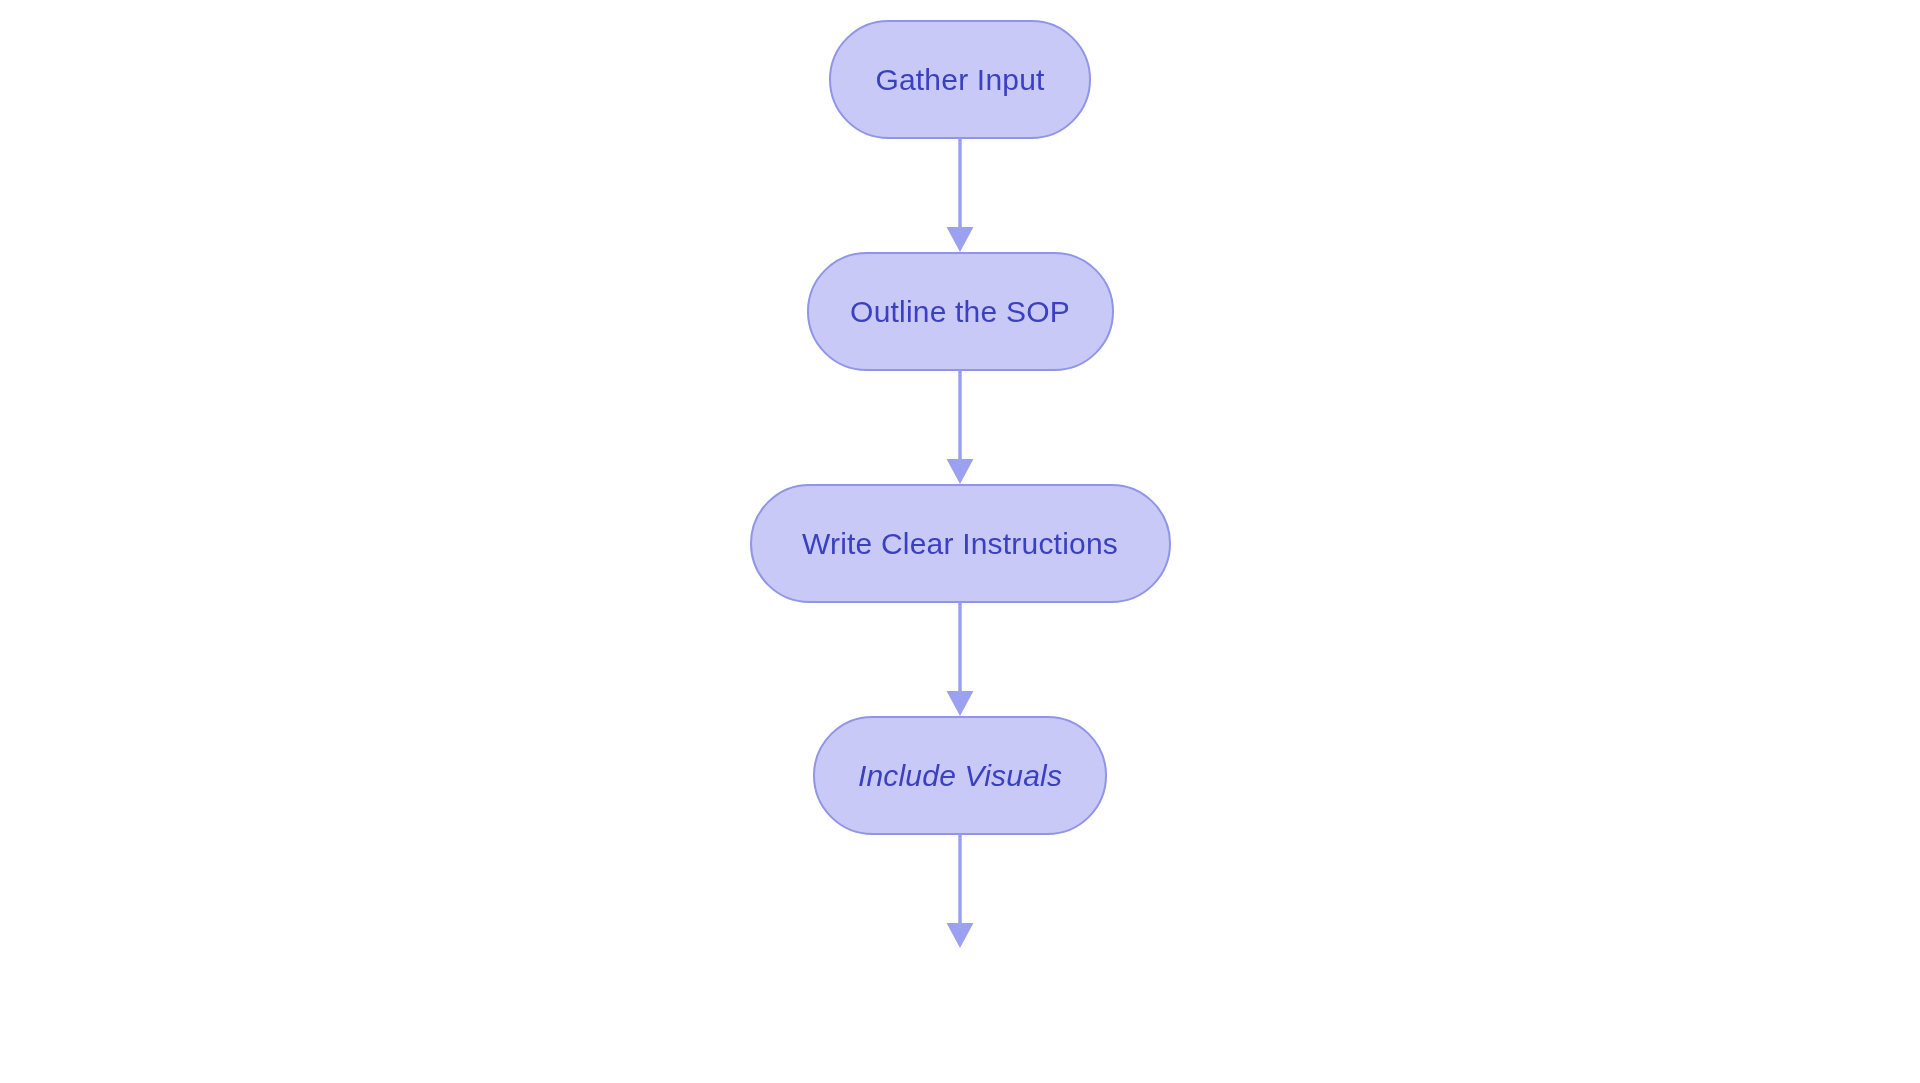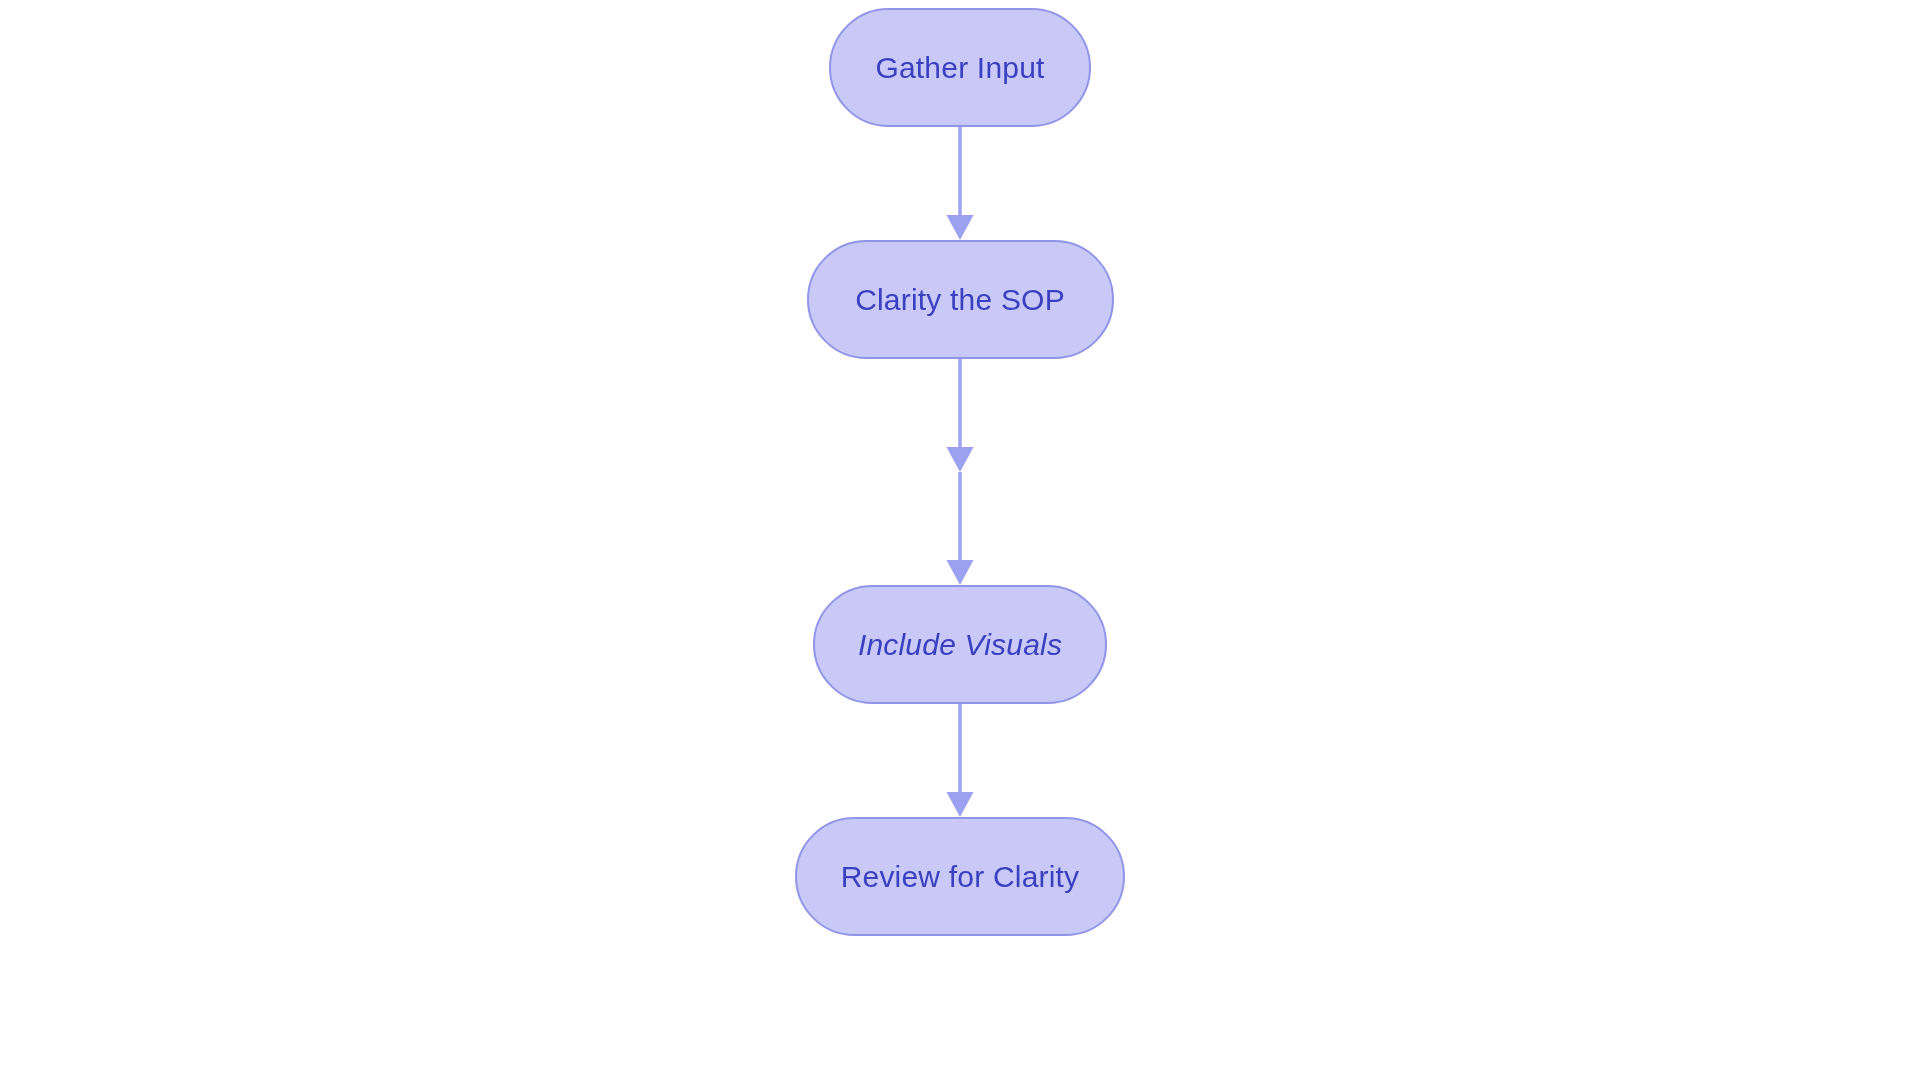--- a/index.html
+++ b/index.html
@@ -18,21 +18,21 @@
     background: var(--background);
     font-family: "Liberation Sans", sans-serif;
     overflow: hidden;
   }
   .canvas {
     width: 1920px;
     height: 1083px;
     display: flex;
     flex-direction: column;
     align-items: center;
-    padding-top: 8px;
+    padding-top: 20px;
   }
   .node {
     height: 119px;
     border-radius: 60px;
     background: var(--node-fill);
     border: 2px solid var(--node-border);
     color: var(--node-text);
     font-size: 30px;
     letter-spacing: 0.2px;
     display: flex;
@@ -72,46 +72,46 @@
   </div>
 
   <div class="connector">
     <svg width="28" height="113" viewBox="0 0 28 113">
       <line class="arrow-line" x1="14" y1="0" x2="14" y2="92"></line>
       <path class="arrow-head" d="M 0.5 88 L 27.5 88 L 14 113 Z"></path>
     </svg>
   </div>
 
   <div class="node node-2">
-    <span>Clarity the SOP</span>
+    <span>Outline the SOP</span>
   </div>
 
   <div class="connector">
     <svg width="28" height="113" viewBox="0 0 28 113">
       <line class="arrow-line" x1="14" y1="0" x2="14" y2="92"></line>
       <path class="arrow-head" d="M 0.5 88 L 27.5 88 L 14 113 Z"></path>
     </svg>
   </div>
 
+  <div class="node node-3">
+    <span>Write Clear Instructions</span>
+  </div>
 
   <div class="connector">
     <svg width="28" height="113" viewBox="0 0 28 113">
       <line class="arrow-line" x1="14" y1="0" x2="14" y2="92"></line>
       <path class="arrow-head" d="M 0.5 88 L 27.5 88 L 14 113 Z"></path>
     </svg>
   </div>
 
   <div class="node node-4">
     <span>Include Visuals</span>
   </div>
 
   <div class="connector">
     <svg width="28" height="113" viewBox="0 0 28 113">
       <line class="arrow-line" x1="14" y1="0" x2="14" y2="92"></line>
       <path class="arrow-head" d="M 0.5 88 L 27.5 88 L 14 113 Z"></path>
     </svg>
   </div>
 
-  <div class="node node-5">
-    <span>Review for Clarity</span>
-  </div>
 
 </div>
 
 </body></html>

